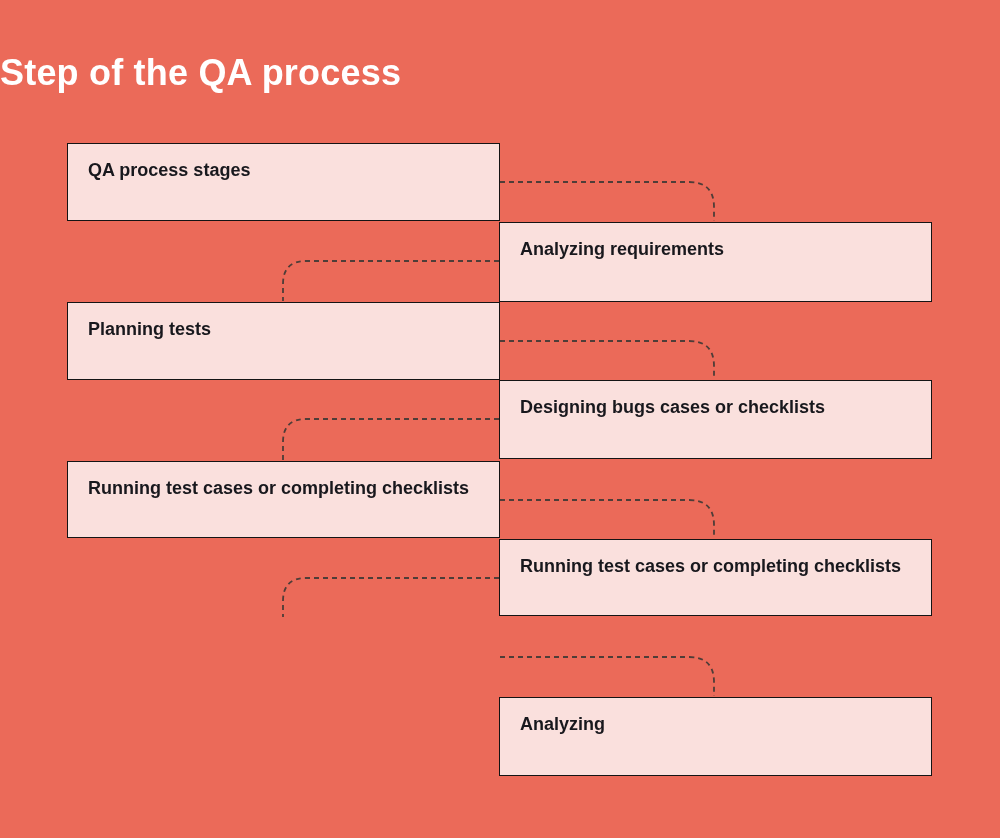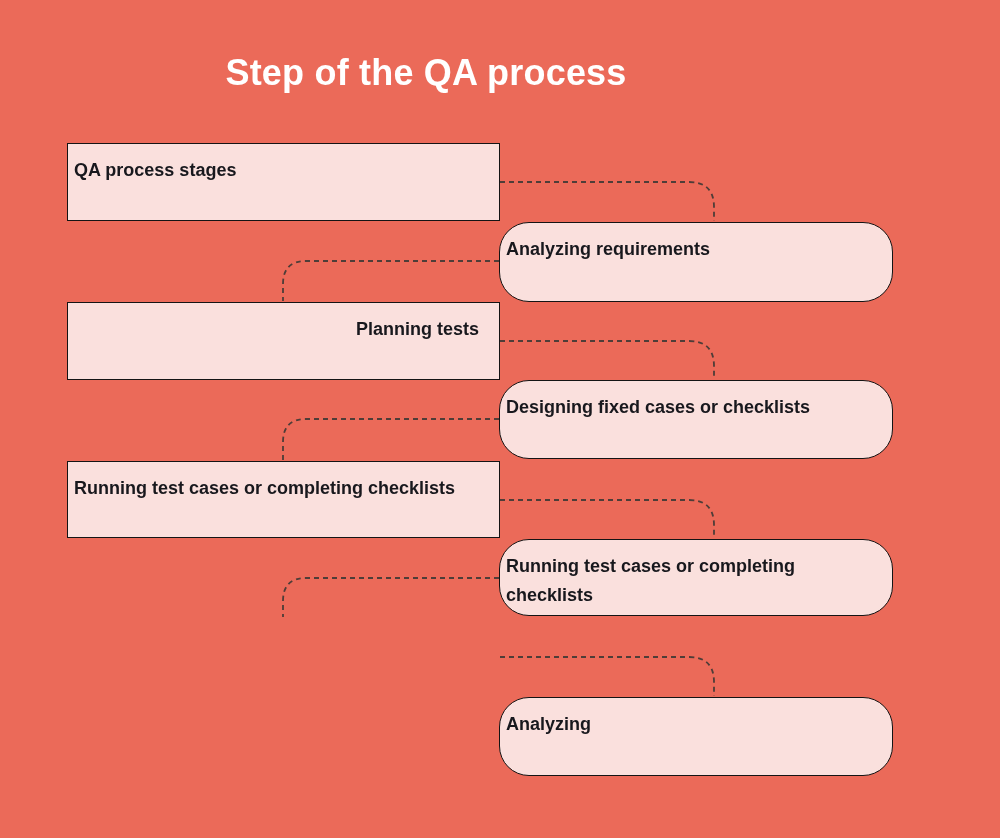--- a/index.html
+++ b/index.html
@@ -15,21 +15,21 @@
   .canvas{
     position:relative;
     width:1000px;height:838px;
     background:var(--background);
     overflow:hidden;
     font-family:"Liberation Sans",sans-serif;
   }
   .title{
     position:absolute;
     top:52px;left:0;width:852px;
-    text-align:center;
+    text-align:left;
     color:var(--title-text);
     font-size:36px;
     font-weight:700;
     letter-spacing:0.2px;
   }
   .connectors{
     position:absolute;
     left:0;top:0;width:1000px;height:838px;
   }
   .connectors path{
@@ -39,27 +39,27 @@
     stroke-dasharray:5 4;
   }
   .node{
     position:absolute;
     background:var(--box-fill);
     border:1.5px solid var(--box-border);
     color:var(--text);
     font-size:18px;
     font-weight:700;
     line-height:29px;
-    padding:12px 20px 0 6px;
+    padding:12px 20px 0 20px;
   }
   .col-left{left:67px;width:433px;}
-  .col-right{left:499px;width:394px;border-radius:30px;}
+  .col-right{left:499px;width:433px;}
   #node-0{top:143px;height:78px;}
   #node-1{top:222px;height:80px;}
-  #node-2{top:302px;height:78px;text-align:right;}
+  #node-2{top:302px;height:78px;}
   #node-3{top:380px;height:79px;}
   #node-4{top:461px;height:77px;}
   #node-5{top:539px;height:77px;}
   #node-6{top:618px;height:78px;}
   #node-7{top:697px;height:79px;}
 </style>
 </head>
 <body>
 
 <div class="canvas">
@@ -75,21 +75,21 @@
     <path d="M 499 578 H 306 Q 283 578 283 601 V 617"></path>
     <path d="M 500 657 H 689 Q 714 657 714 682 V 696"></path>
   </svg>
 
   <div class="node col-left" id="node-0">QA process stages</div>
 
   <div class="node col-right" id="node-1">Analyzing requirements</div>
 
   <div class="node col-left" id="node-2">Planning tests</div>
 
-  <div class="node col-right" id="node-3">Designing fixed cases or checklists</div>
+  <div class="node col-right" id="node-3">Designing bugs cases or checklists</div>
 
   <div class="node col-left" id="node-4">Running test cases or completing checklists</div>
 
   <div class="node col-right" id="node-5">Running test cases or completing checklists</div>
 
 
   <div class="node col-right" id="node-7">Analyzing</div>
 
 </div>
 

